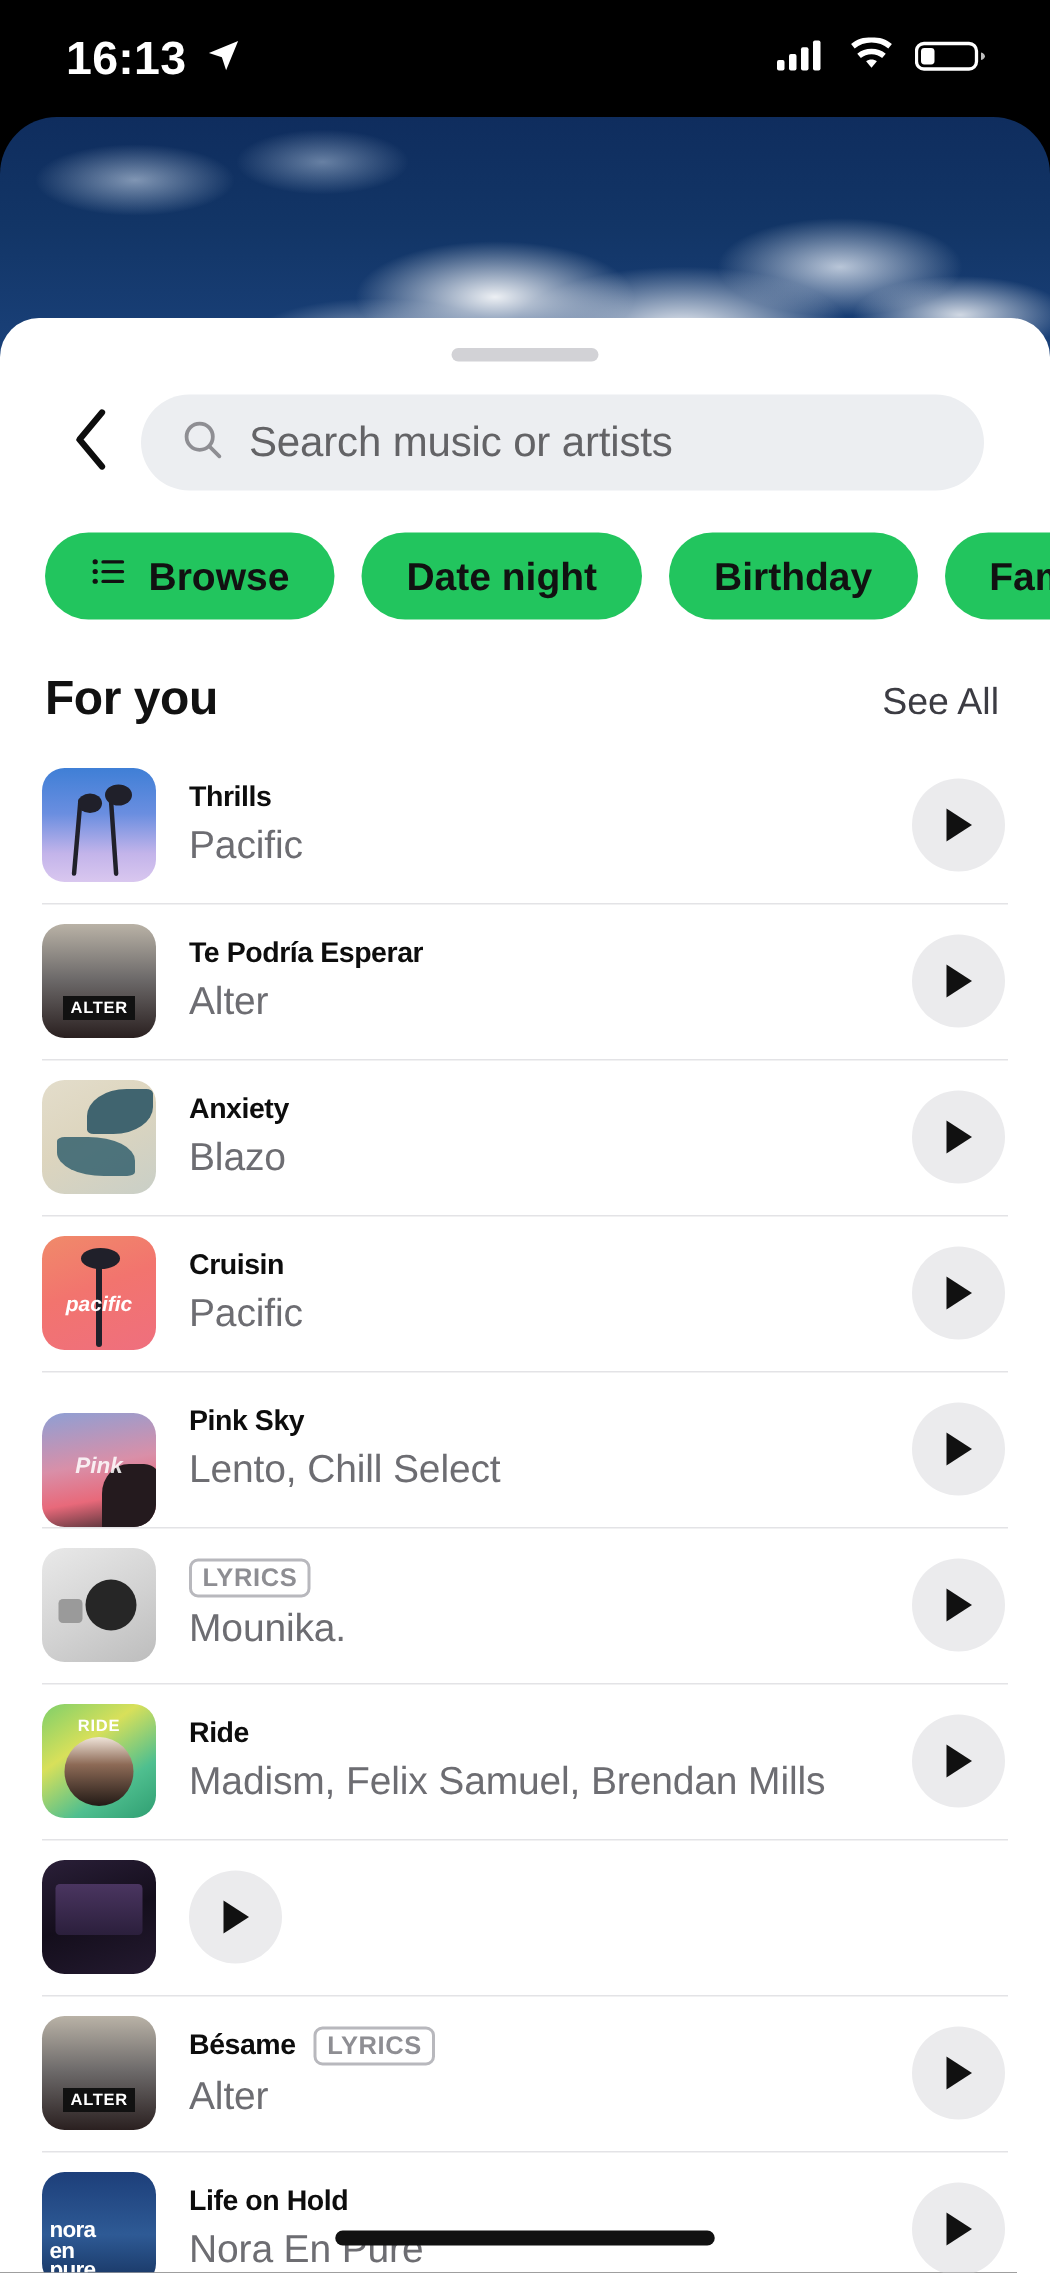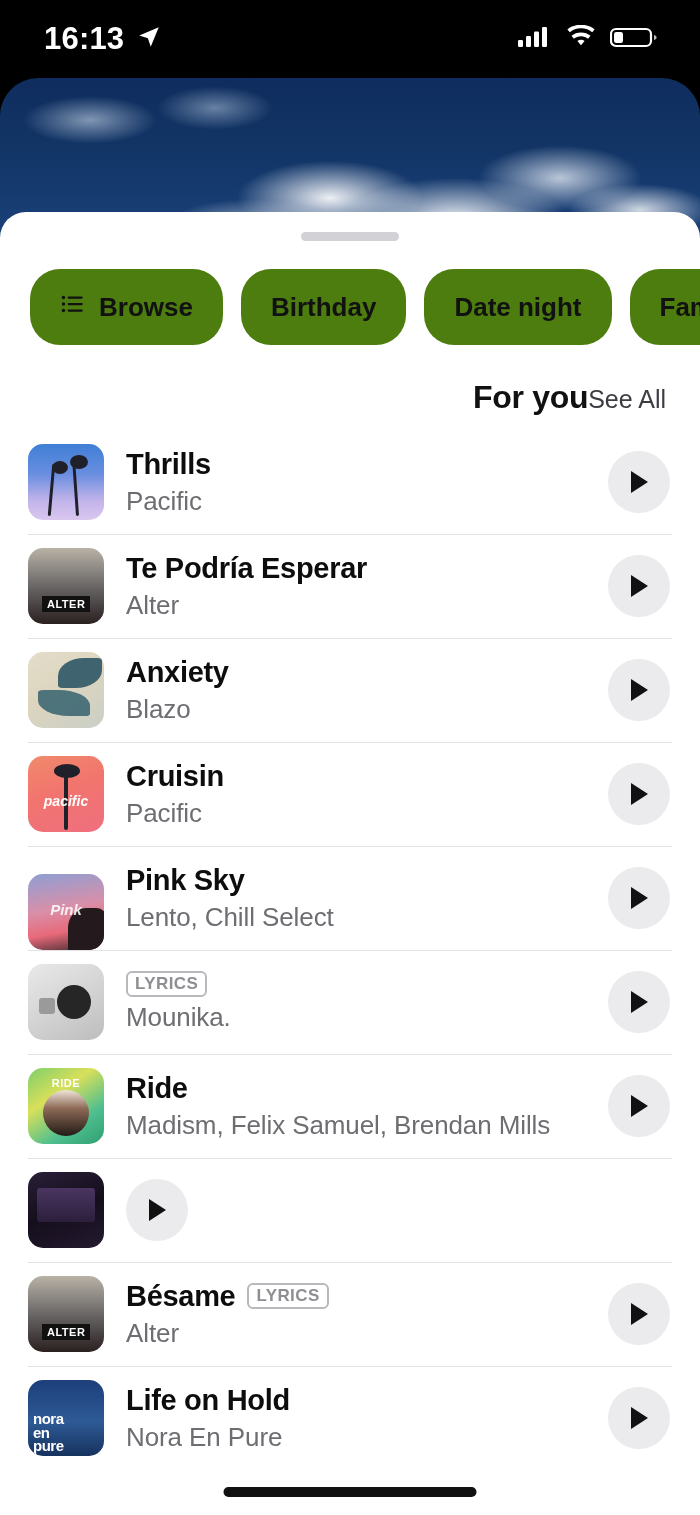--- a/index.html
+++ b/index.html
@@ -102,38 +102,38 @@
   }
 
   
   .chips {
     display:flex;
     gap:18px;
     padding:28px 0 0 30px;
     white-space:nowrap;
   }
   .chip {
-    background:#4d7c0f;
+    background:#22c55e;
     border-radius:30px;
-    height:76px;
+    height:58px;
     display:inline-flex;
     align-items:center;
     gap:13px;
     padding:0 30px;
     font-size:26px;
     font-weight:700;
     color:#111;
     flex:0 0 auto;
   }
 
   
   .section-head {
     display:flex;
     align-items:baseline;
-    justify-content:flex-end;
+    justify-content:space-between;
     padding:34px 34px 0 30px;
   }
   .section-title {
     font-size:32px;
     font-weight:700;
     color:#111;
     letter-spacing:-0.3px;
   }
   .see-all {
     font-size:25px;
@@ -166,21 +166,21 @@
     background:#cfcfd4;
   }
   .meta { flex:1; min-width:0; }
   .title-line {
     display:flex;
     align-items:center;
     gap:12px;
     min-width:0;
   }
   .t-title {
-    font-size:29px;
+    font-size:19px;
     font-weight:600;
     color:#0d0d0d;
     letter-spacing:-0.3px;
     white-space:nowrap;
     overflow:hidden;
     text-overflow:clip;
   }
   .t-artist {
     font-size:26px;
     color:#6d6d72;
@@ -340,40 +340,58 @@
     </span>
   </div>
 </div>
 
 <div class="backdrop"></div>
 
 <div class="sheet">
 
   <div class="grabber"></div>
 
+  <div class="search-row">
+    <div class="back-btn">
+      <span>
+        <svg width="28" height="44" viewBox="0 0 28 44">
+          <path d="M22 4L7 22l15 18" fill="none" stroke="#0d0d0d" stroke-width="4.2" stroke-linecap="round" stroke-linejoin="round"></path>
+        </svg>
+      </span>
+    </div>
+    <div class="searchbar">
+      <span>
+        <svg width="30" height="30" viewBox="0 0 24 24">
+          <circle cx="10.5" cy="10.5" r="7" fill="none" stroke="#8e8e93" stroke-width="2"></circle>
+          <path d="M15.8 15.8L21 21" stroke="#8e8e93" stroke-width="2" stroke-linecap="round"></path>
+        </svg>
+      </span>
+      <span class="search-ph">Search music or artists</span>
+    </div>
+  </div>
 
   <div class="chips">
     <div class="chip">
       <span>
         <svg width="26" height="26" viewBox="0 0 24 24">
           <circle cx="3.2" cy="6" r="1.6" fill="#111"></circle>
             <rect x="7" y="5" width="14" height="2.1" rx="1" fill="#111"></rect>
           <circle cx="3.2" cy="12" r="1.6" fill="#111"></circle>
             <rect x="7" y="11" width="14" height="2.1" rx="1" fill="#111"></rect>
           <circle cx="3.2" cy="18" r="1.6" fill="#111"></circle>
             <rect x="7" y="17" width="14" height="2.1" rx="1" fill="#111"></rect>
         </svg>
       </span>
       <span>Browse</span>
     </div>
     <div class="chip">
+      <span>Date night</span>
+    </div>
+    <div class="chip">
       <span>Birthday</span>
-    </div>
-    <div class="chip">
-      <span>Date night</span>
     </div>
     <div class="chip">
       <span>Family</span>
     </div>
   </div>
 
   <div class="section-head">
     <span class="section-title">For you</span>
     <span class="see-all">See All</span>
   </div>

